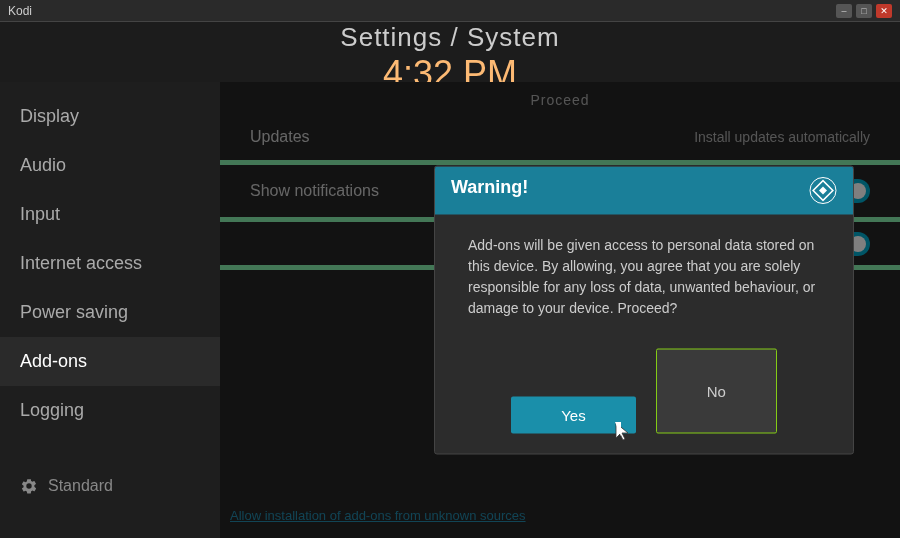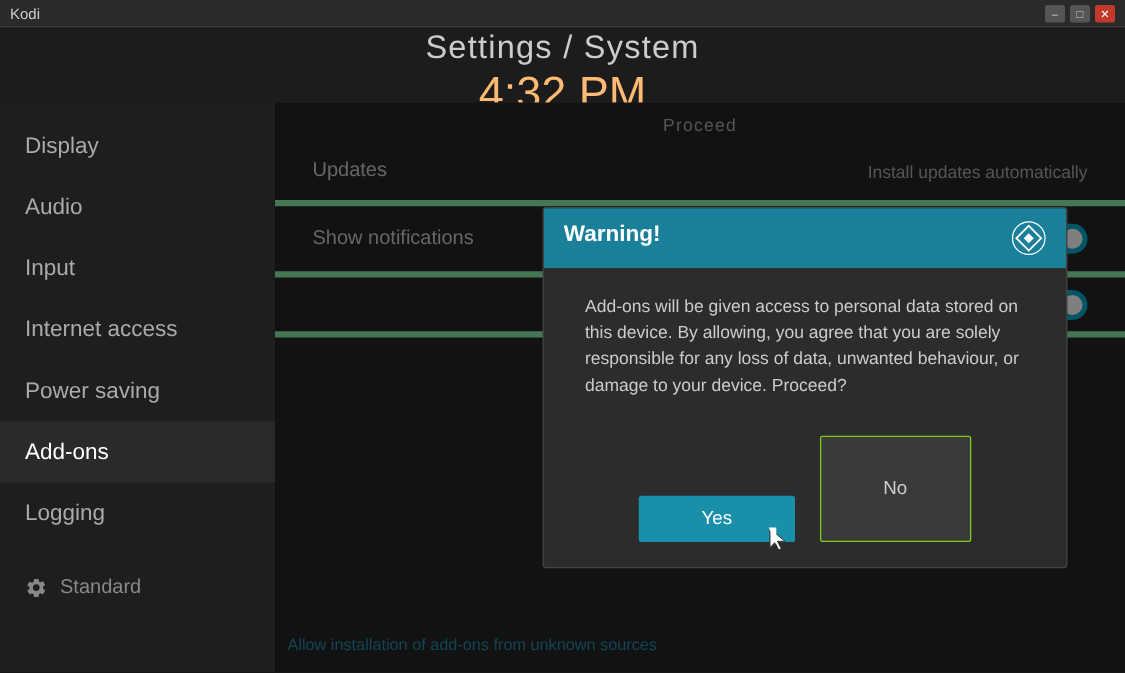--- a/index.html
+++ b/index.html
@@ -98,21 +98,21 @@
       gap: 10px;
     }
 
     .sidebar-item.active {
       background: #2a2a2a;
       color: #ffffff;
     }
 
     .sidebar-item.standard {
       position: absolute;
-      bottom: 28px;
+      bottom: 12px;
       left: 0;
       width: 220px;
       color: #888;
       font-size: 16px;
     }
 
     .gear-icon {
       width: 18px;
       height: 18px;
     }
@@ -167,20 +167,21 @@
       background: #fff;
     }
 
     
     .bottom-link {
       position: absolute;
       bottom: 15px;
       left: 230px;
       color: #2288aa;
       font-size: 13px;
+      text-decoration: underline;
     }
 
     
     .overlay {
       position: absolute;
       top: 0; left: 0; right: 0; bottom: 0;
       background: rgba(0,0,0,0.5);
       z-index: 10;
     }
 

